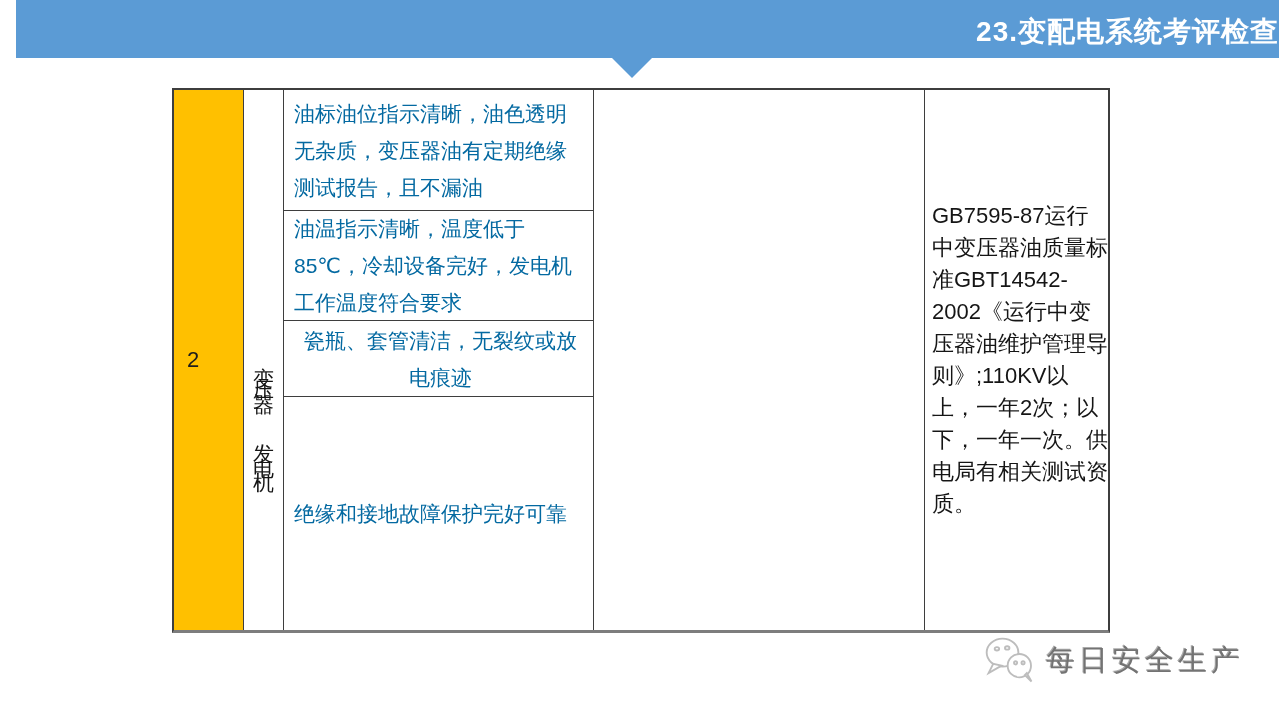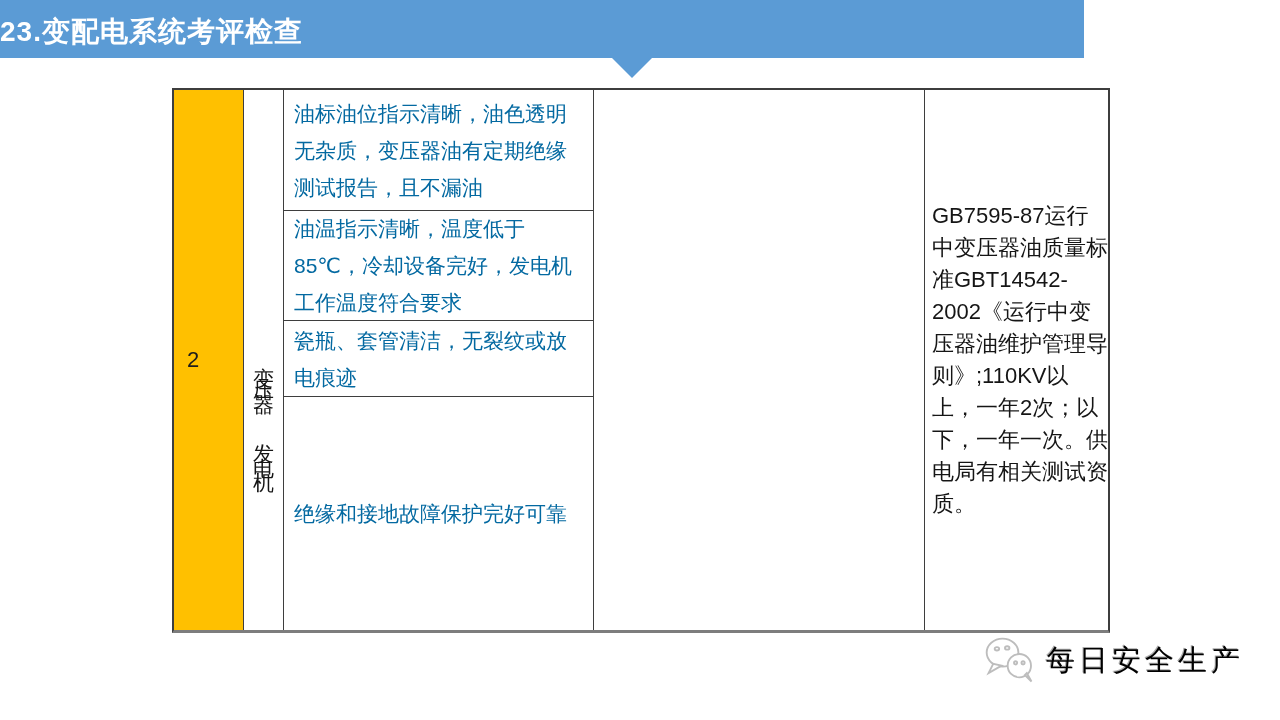--- a/index.html
+++ b/index.html
@@ -6,23 +6,23 @@
   html,body { background:#ffffff; }
   body { font-family:"Liberation Sans","DejaVu Sans",sans-serif; }
 
   .slide {
     position:relative; width:1280px; height:720px;
     background:#ffffff; overflow:hidden;
   }
 
   
   .title-bar {
-    position:absolute; left:0; top:0; width:1084px; height:58px;
+    position:absolute; left:16px; top:0; width:1263px; height:58px;
     background:#5B9BD5;
-    display:flex; align-items:center; justify-content:flex-start;
+    display:flex; align-items:center; justify-content:flex-end;
   }
   .title-bar h1 {
     color:#ffffff; font-size:28px; font-weight:bold;
     letter-spacing:1px; padding-top:6px;
   }
   .pointer-triangle {
     position:absolute; left:612px; top:58px;
     width:0; height:0;
     border-left:20px solid transparent;
     border-right:20px solid transparent;
@@ -57,37 +57,37 @@
     font-size:21px; letter-spacing:14px; color:#151515;
   }
   .col-items { display:flex; flex-direction:column; border-right:1.5px solid #3e3e3e; }
   .item-row {
     display:flex; align-items:center;
     padding:2px 6px 2px 10px;
     font-size:21px; line-height:37px; color:#0369a1;
   }
   .item-row + .item-row { border-top:1.5px solid #3e3e3e; }
   .r1 { height:120px; } .r2 { height:110px; } .r3 { height:84px; }
-  .r4 { height:76px; } .r5 { height:77px; } .r6 { flex:1; }
+  .r4 { height:76px;text-align:center; } .r5 { height:77px; } .r6 { flex:1; }
 
   .col-result { border-right:1.5px solid #3e3e3e; }
   .col-reference {
     display:flex; align-items:center;
     padding:4px 4px 4px 7px;
     font-size:22px; line-height:32px; color:#151515;
   }
 
   
   .watermark {
     position:absolute; left:982px; top:634px;
     display:flex; align-items:center; gap:8px;
   }
   .watermark-text {
     font-size:29px; letter-spacing:4px;
-    color:#000000;
+    color:#737373;
     text-shadow:-1px -1px 0 #ababab, 1px 1px 1px #ffffff;
   }
 </style>
 </head>
 <body>
 
 <div class="slide">
 
   <header class="title-bar">
     <h1>23.变配电系统考评检查</h1>

